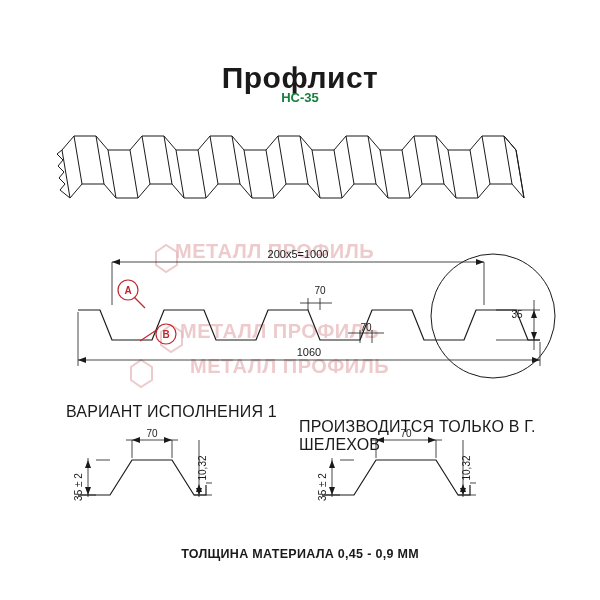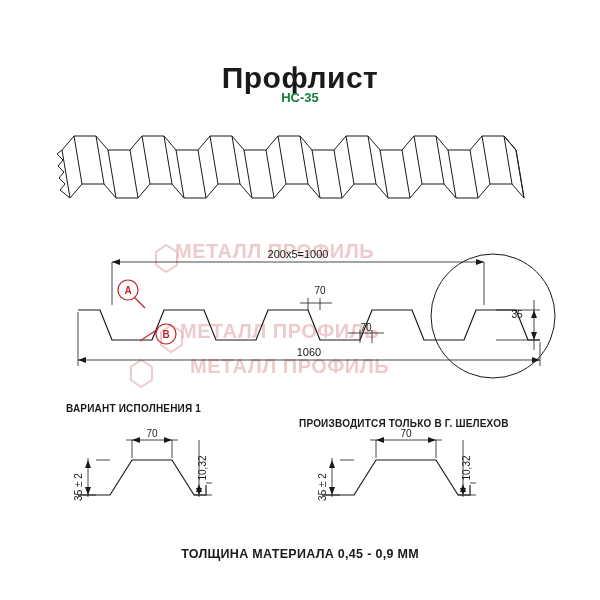--- a/index.html
+++ b/index.html
@@ -41,22 +41,22 @@
     font-weight: bold;
     color: #15803d;
   }
   .svg-layer {
     position: absolute;
     top: 0;
     left: 0;
   }
   .caption {
     position: absolute;
-    font-size: 10px;
-    font-weight: bold;
+    font-size: 16px;
+    font-weight: normal;
     letter-spacing: 0.2px;
     color: #1a1a1a;
   }
   .caption.v1 { top: 403px; left: 66px; }
   .caption.v2 { top: 403px; left: 311px; }
   .caption.v2b { top: 418px; left: 299px; }
   .footer {
     position: absolute;
     top: 547px;
     left: 0;

